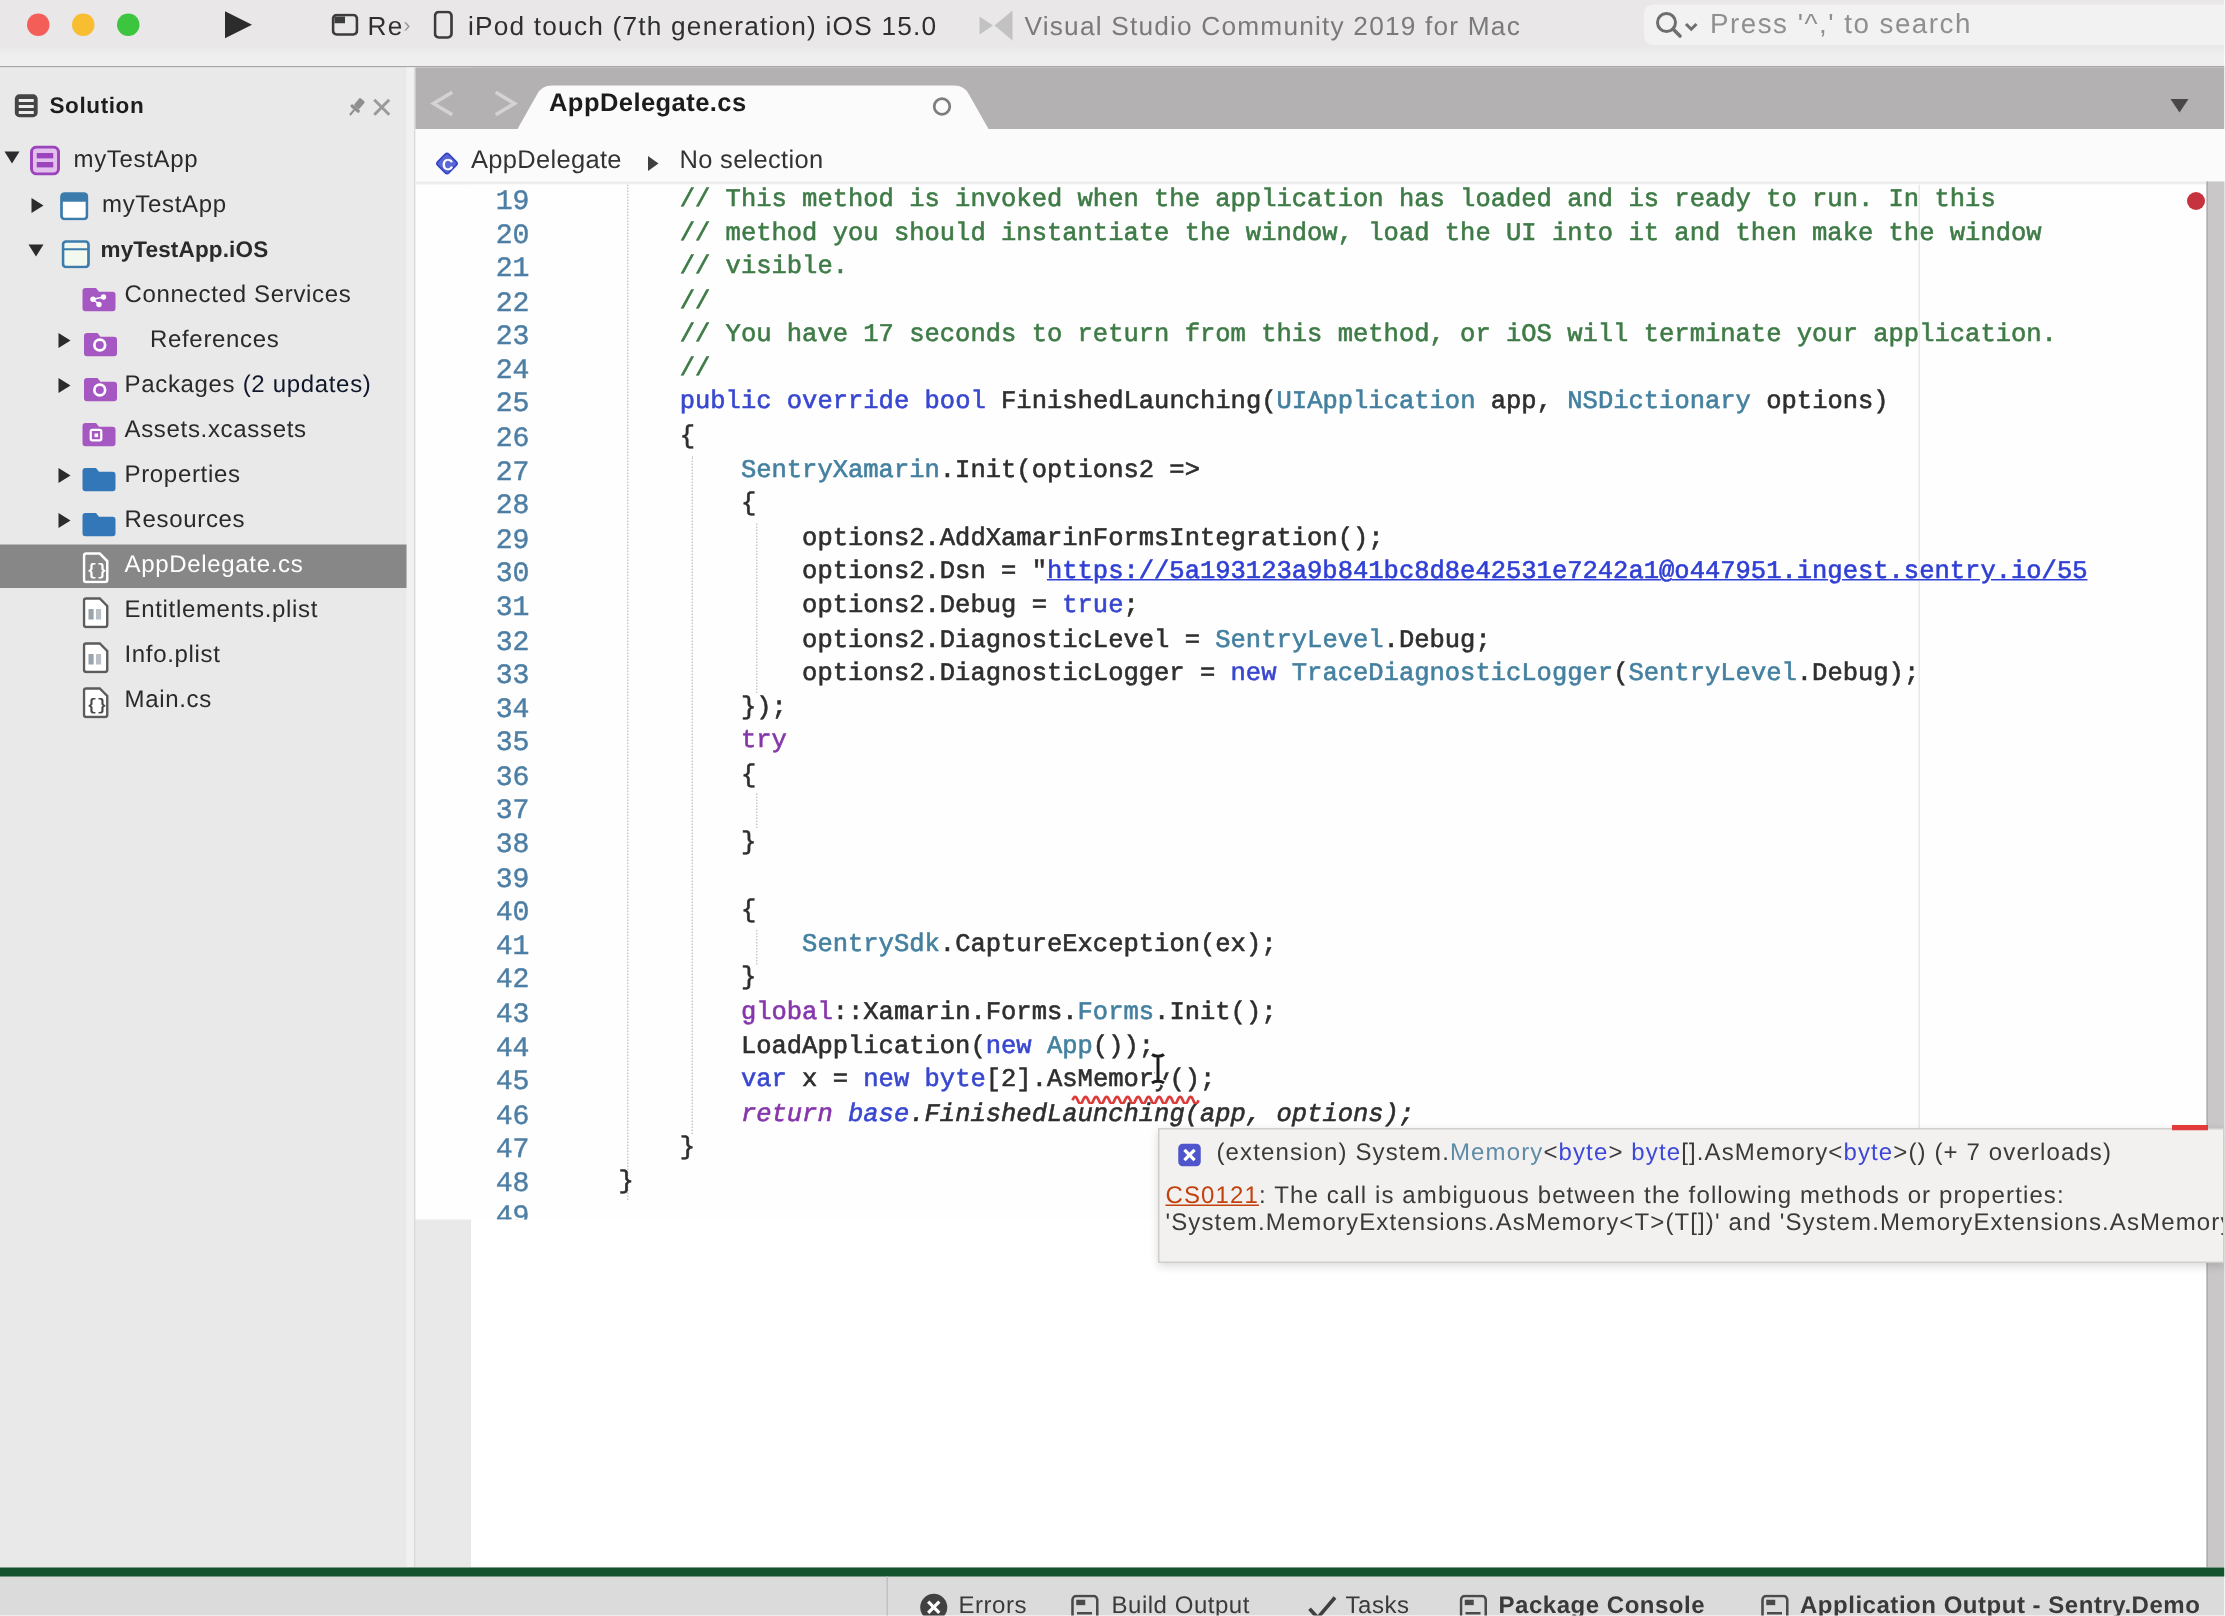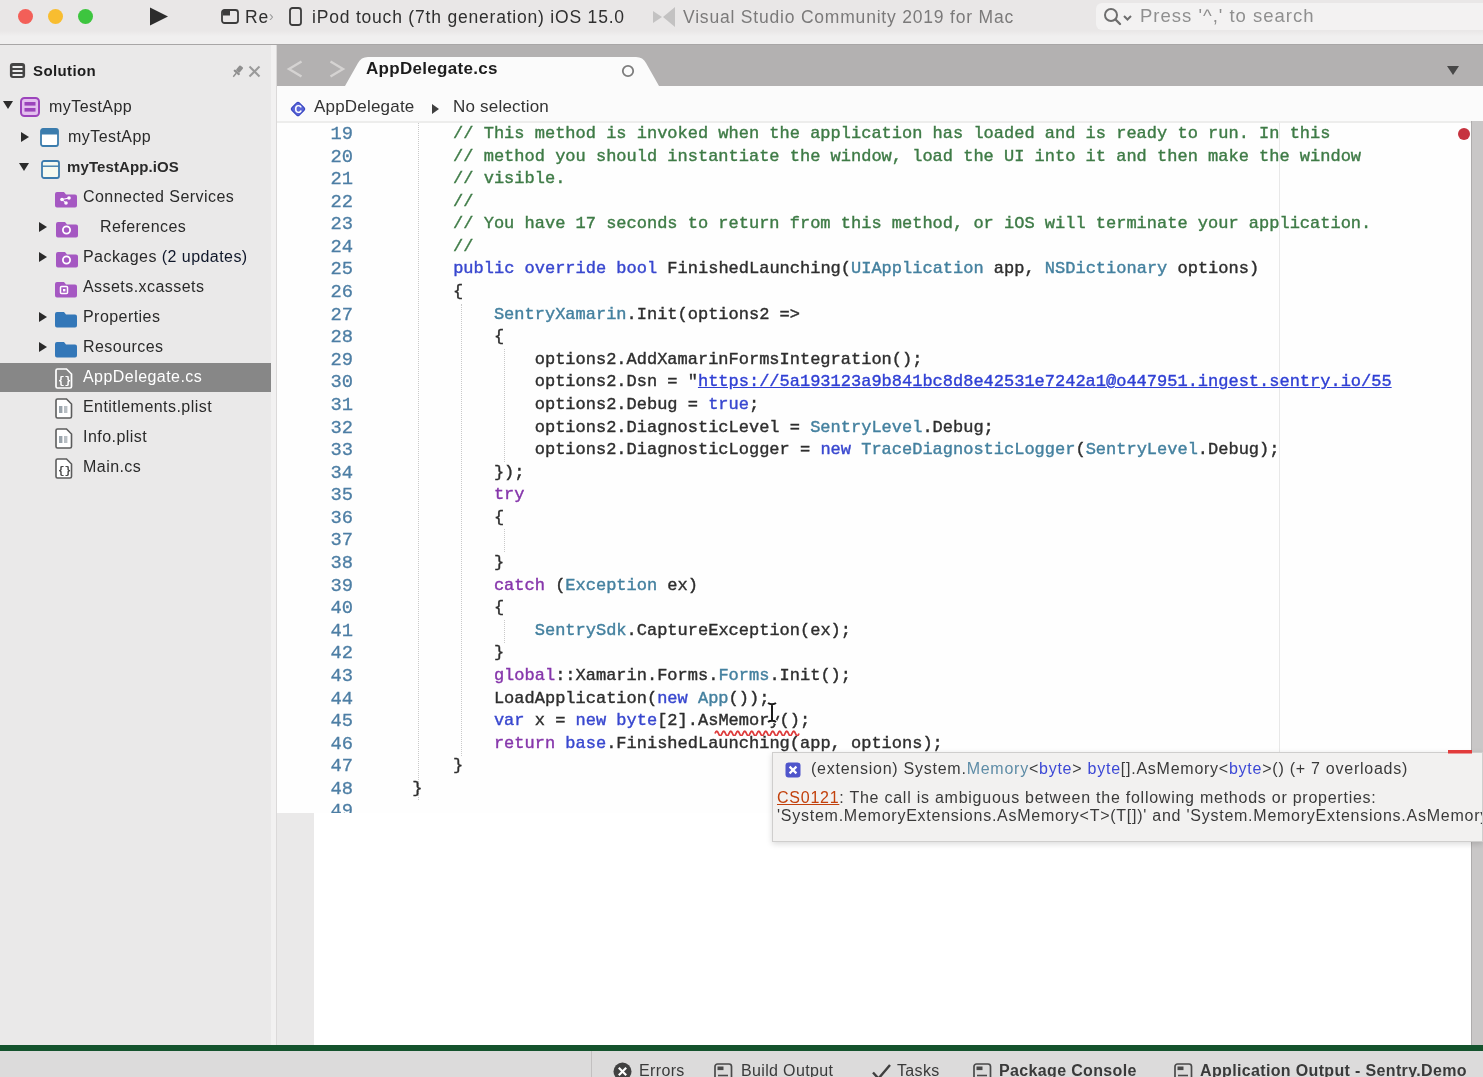--- a/index.html
+++ b/index.html
@@ -267,28 +267,27 @@
   <div class="cl" style="top:203.22px;">            {</div>
   <div class="cl" style="top:225.8px;">                options2.AddXamarinFormsIntegration();</div>
   <div class="cl" style="top:248.38px;">                options2.Dsn = "<span class="lk">https://5a193123a9b841bc8d8e42531e7242a1@o447951.ingest.sentry.io/55</span></div>
   <div class="cl" style="top:270.96px;">                options2.Debug = <span class="kw">true</span>;</div>
   <div class="cl" style="top:293.54px;">                options2.DiagnosticLevel = <span class="ty">SentryLevel</span>.Debug;</div>
   <div class="cl" style="top:316.12px;">                options2.DiagnosticLogger = <span class="kw">new</span> <span class="ty">TraceDiagnosticLogger</span>(<span class="ty">SentryLevel</span>.Debug);</div>
   <div class="cl" style="top:338.7px;">            });</div>
   <div class="cl" style="top:361.28px;">            <span class="ck">try</span></div>
   <div class="cl" style="top:383.86px;">            {</div>
   <div class="cl" style="top:429.02px;">            }</div>
-  <div class="cl" style="top:451.6px;">            <span class="ck">catch</span> (<span class="ty">Exception</span> ex)</div>
   <div class="cl" style="top:474.18px;">            {</div>
   <div class="cl" style="top:496.76px;">                <span class="ty">SentrySdk</span>.CaptureException(ex);</div>
   <div class="cl" style="top:519.34px;">            }</div>
   <div class="cl" style="top:541.92px;">            <span class="ck">global</span>::Xamarin.Forms.<span class="ty">Forms</span>.Init();</div>
   <div class="cl" style="top:564.5px;">            LoadApplication(<span class="kw">new</span> <span class="ty">App</span>());</div>
   <div class="cl" style="top:587.08px;">            <span class="kw">var</span> x = <span class="kw">new</span> <span class="kw">byte</span>[2].AsMemory();</div>
-  <div class="cl" style="top:609.66px;">            <span class="ck">return</span> <span class="kw">base</span>.FinishedLaunching(app, options);</div>
+  <div class="cl" style="top:609.66px;font-style:italic;">            <span class="ck">return</span> <span class="kw">base</span>.FinishedLaunching(app, options);</div>
   <div class="cl" style="top:632.24px;">        }</div>
   <div class="cl" style="top:654.82px;">    }</div>
   <svg class="abs" style="left:437px;top:604.5px;" width="90" height="8">
     <path d="M1,5.5 q1.75,-4.5 3.5,0 t3.5,0 t3.5,0 t3.5,0 t3.5,0 t3.5,0 t3.5,0 t3.5,0 t3.5,0 t3.5,0 t3.5,0 t3.5,0 t3.5,0 t3.5,0 t3.5,0 t3.5,0 t3.5,0 t3.5,0 t3.5,0 t3.5,0 t3.5,0 t3.5,0 t3.5,0 t3.5,0" fill="none" stroke="#dd3a3a" stroke-width="1.8"></path>
   </svg>
   <svg class="abs" style="left:488px;top:578px;" width="14" height="23">
     <path d="M3,2 C5,3.6 9,3.6 11,2 M7,3 L7,20 M3,21 C5,19.4 9,19.4 11,21" fill="none" stroke="#ffffff" stroke-width="4" stroke-linecap="round"></path>
     <path d="M3,2 C5,3.6 9,3.6 11,2 M7,3 L7,20 M3,21 C5,19.4 9,19.4 11,21" fill="none" stroke="#1c1c1c" stroke-width="2"></path>
   </svg>
 </div>

